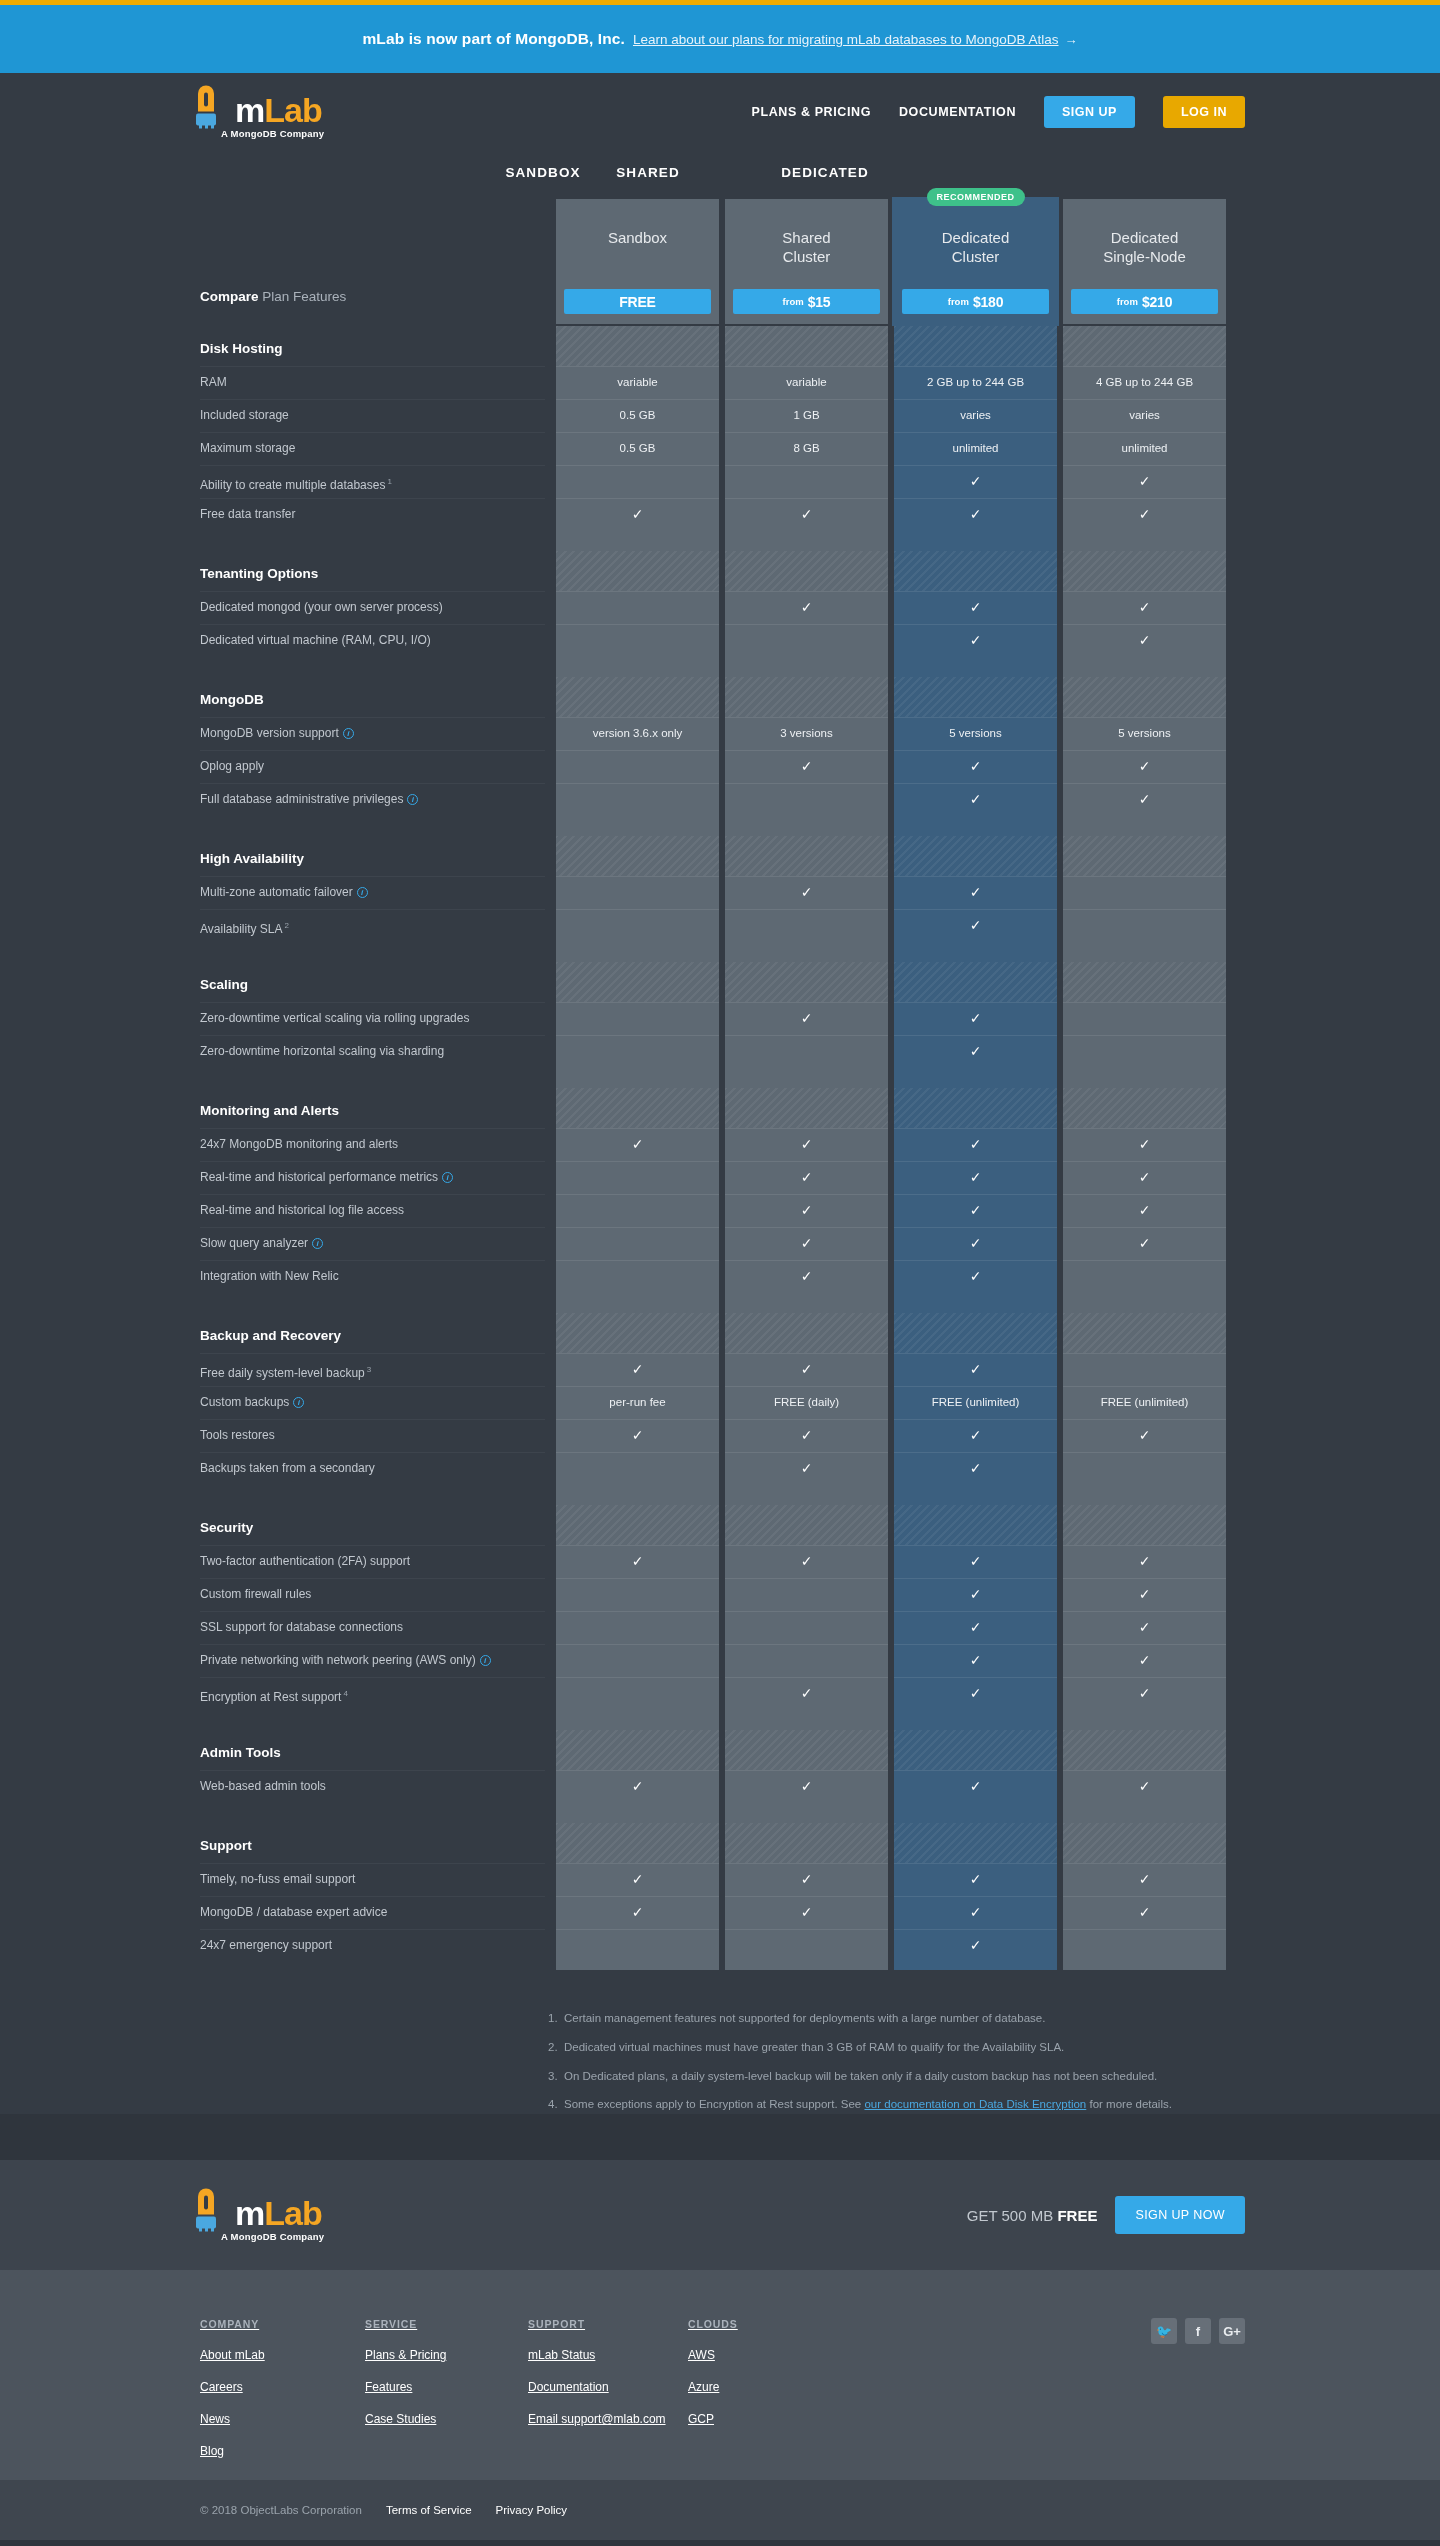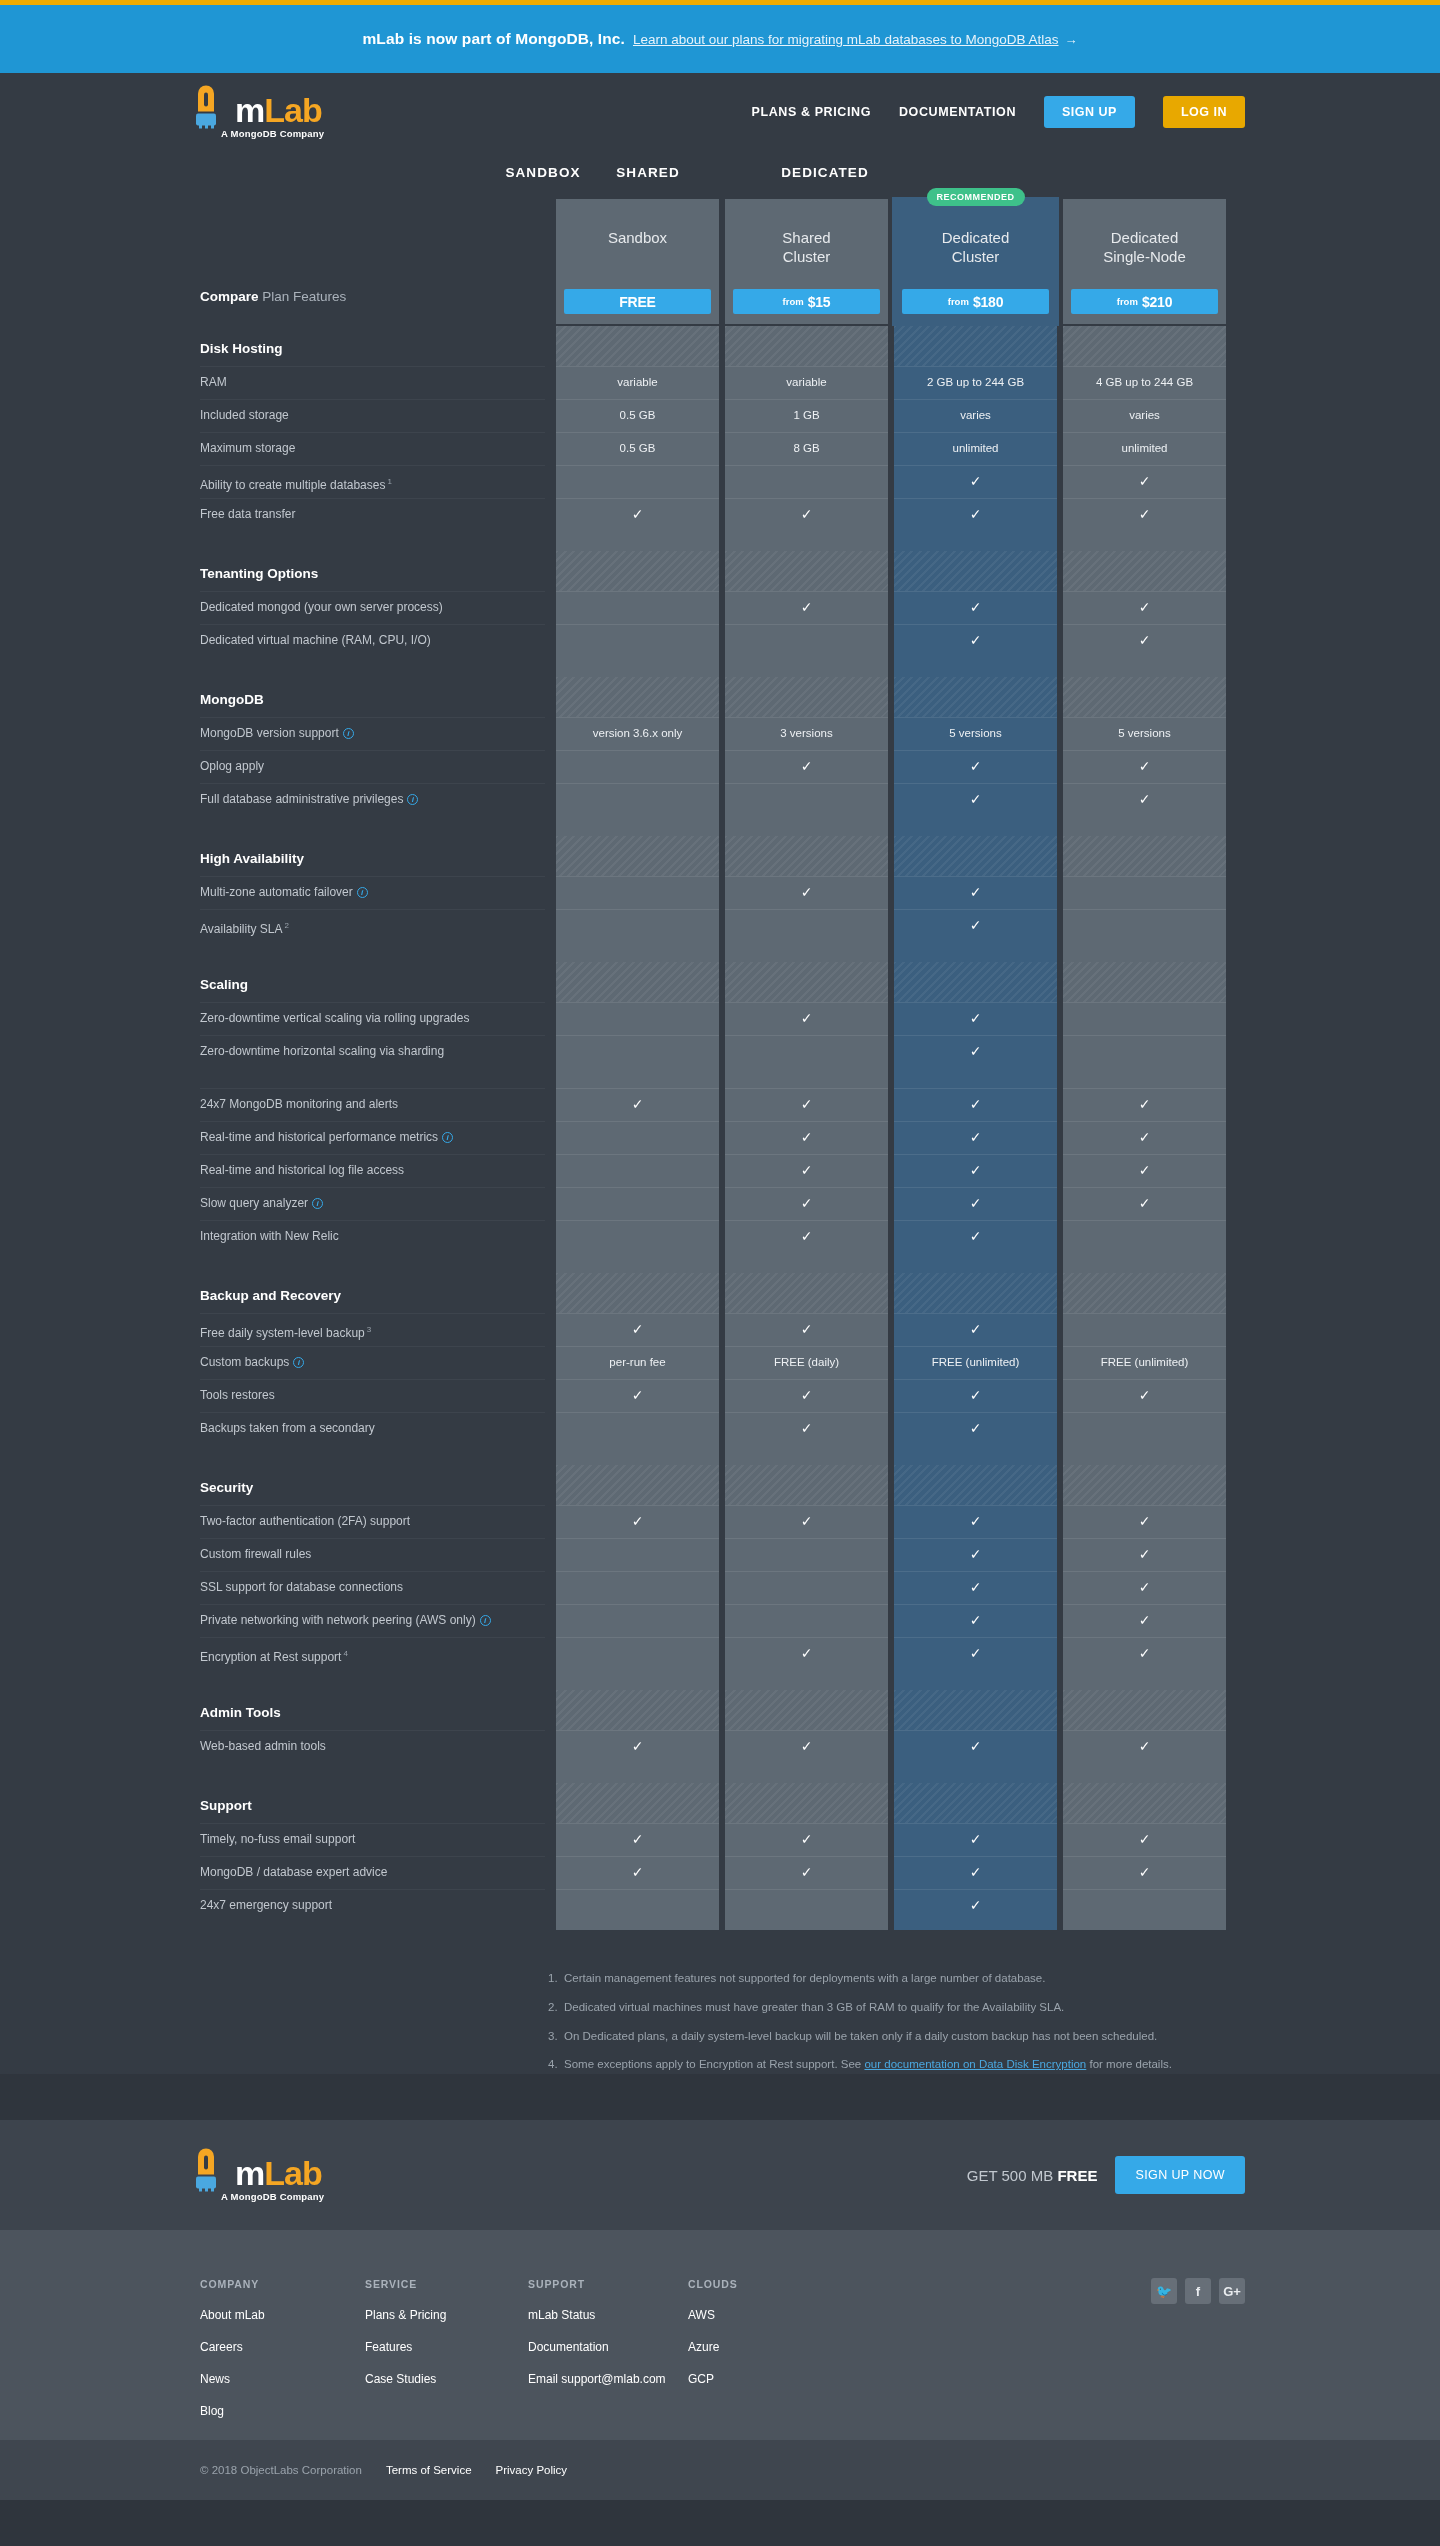--- a/index.html
+++ b/index.html
@@ -140,21 +140,21 @@
   .cta-right { position:absolute; right:195px; top:50%; transform:translateY(-50%);
      display:flex; align-items:center; gap:18px; }
   .cta-text { font-size:15px; color:#c2c8cf; }
   .cta-text b { color:#fff; font-weight:bold;}
   .btn-cta { background:#35a9e8; color:#fff; font-size:12.5px; font-weight:normal; letter-spacing:.4px;
      padding:12px 20px; border-radius:3px; cursor:pointer;}
 
   
   .footer { background:#4c545d; height:210px; position:relative; }
   .fcols { position:absolute; left:200px; top:48px; display:flex; gap:0; }
-  .fcol { width:117px; }
+  .fcol { width:117px;text-decoration:underline; }
   .fcol.wide { width:122px; }
   .fhead { font-size:10.5px; font-weight:bold; letter-spacing:.9px; color:#aab2bb; margin-bottom:18px;}
   .flink { font-size:12px; color:#ffffff; margin-bottom:18px; cursor:pointer; white-space:nowrap; }
   .socials { position:absolute; right:195px; top:48px; display:flex; gap:8px; }
   .soc { width:26px; height:26px; background:#676f78; border-radius:3px; display:flex;
      align-items:center; justify-content:center; color:#e9ecef; font-size:13px; font-weight:bold; cursor:pointer;}
 
   .botbar { background:#3f464f; height:60px; position:relative; }
   .botinner { position:absolute; left:200px; top:50%; transform:translateY(-50%);
      display:flex; align-items:center; gap:24px; }
@@ -441,20 +441,31 @@
         <div class="cell celldiv" style="left: 1063px; width: 163px; background: rgb(94, 105, 115);"></div>
         <div class="divider"></div>
         <div class="rlabel"><span>Zero-downtime horizontal scaling via sharding</span></div>
       </div>
       <div class="gap-row">
         <div style="position: absolute; top: 0px; height: 20px; left: 556px; width: 163px; background: rgb(94, 105, 115);"></div>
         <div style="position: absolute; top: 0px; height: 20px; left: 725px; width: 163px; background: rgb(94, 105, 115);"></div>
         <div style="position: absolute; top: 0px; height: 20px; left: 894px; width: 163px; background: rgb(59, 95, 127);"></div>
         <div style="position: absolute; top: 0px; height: 20px; left: 1063px; width: 163px; background: rgb(94, 105, 115);"></div>
       </div>
+      <div class="section-row">
+        <div class="hatch-fill" style="left: 556px; width: 163px;"></div>
+        <div class="hatch" style="left: 556px; width: 163px;"></div>
+        <div class="hatch-fill" style="left: 725px; width: 163px;"></div>
+        <div class="hatch" style="left: 725px; width: 163px;"></div>
+        <div class="hatch-fill rec" style="left: 894px; width: 163px;"></div>
+        <div class="hatch" style="left: 894px; width: 163px;"></div>
+        <div class="hatch-fill" style="left: 1063px; width: 163px;"></div>
+        <div class="hatch" style="left: 1063px; width: 163px;"></div>
+        <div class="stitle">Monitoring and Alerts</div>
+      </div>
       <div class="row">
         <div class="cell celldiv" style="left: 556px; width: 163px; background: rgb(94, 105, 115);"><span class="chk">✓</span></div>
         <div class="cell celldiv" style="left: 725px; width: 163px; background: rgb(94, 105, 115);"><span class="chk">✓</span></div>
         <div class="cell celldiv" style="left: 894px; width: 163px; background: rgb(59, 95, 127);"><span class="chk">✓</span></div>
         <div class="cell celldiv" style="left: 1063px; width: 163px; background: rgb(94, 105, 115);"><span class="chk">✓</span></div>
         <div class="divider"></div>
         <div class="rlabel"><span>24x7 MongoDB monitoring and alerts</span></div>
       </div>
       <div class="row">
         <div class="cell celldiv" style="left: 556px; width: 163px; background: rgb(94, 105, 115);"></div>

